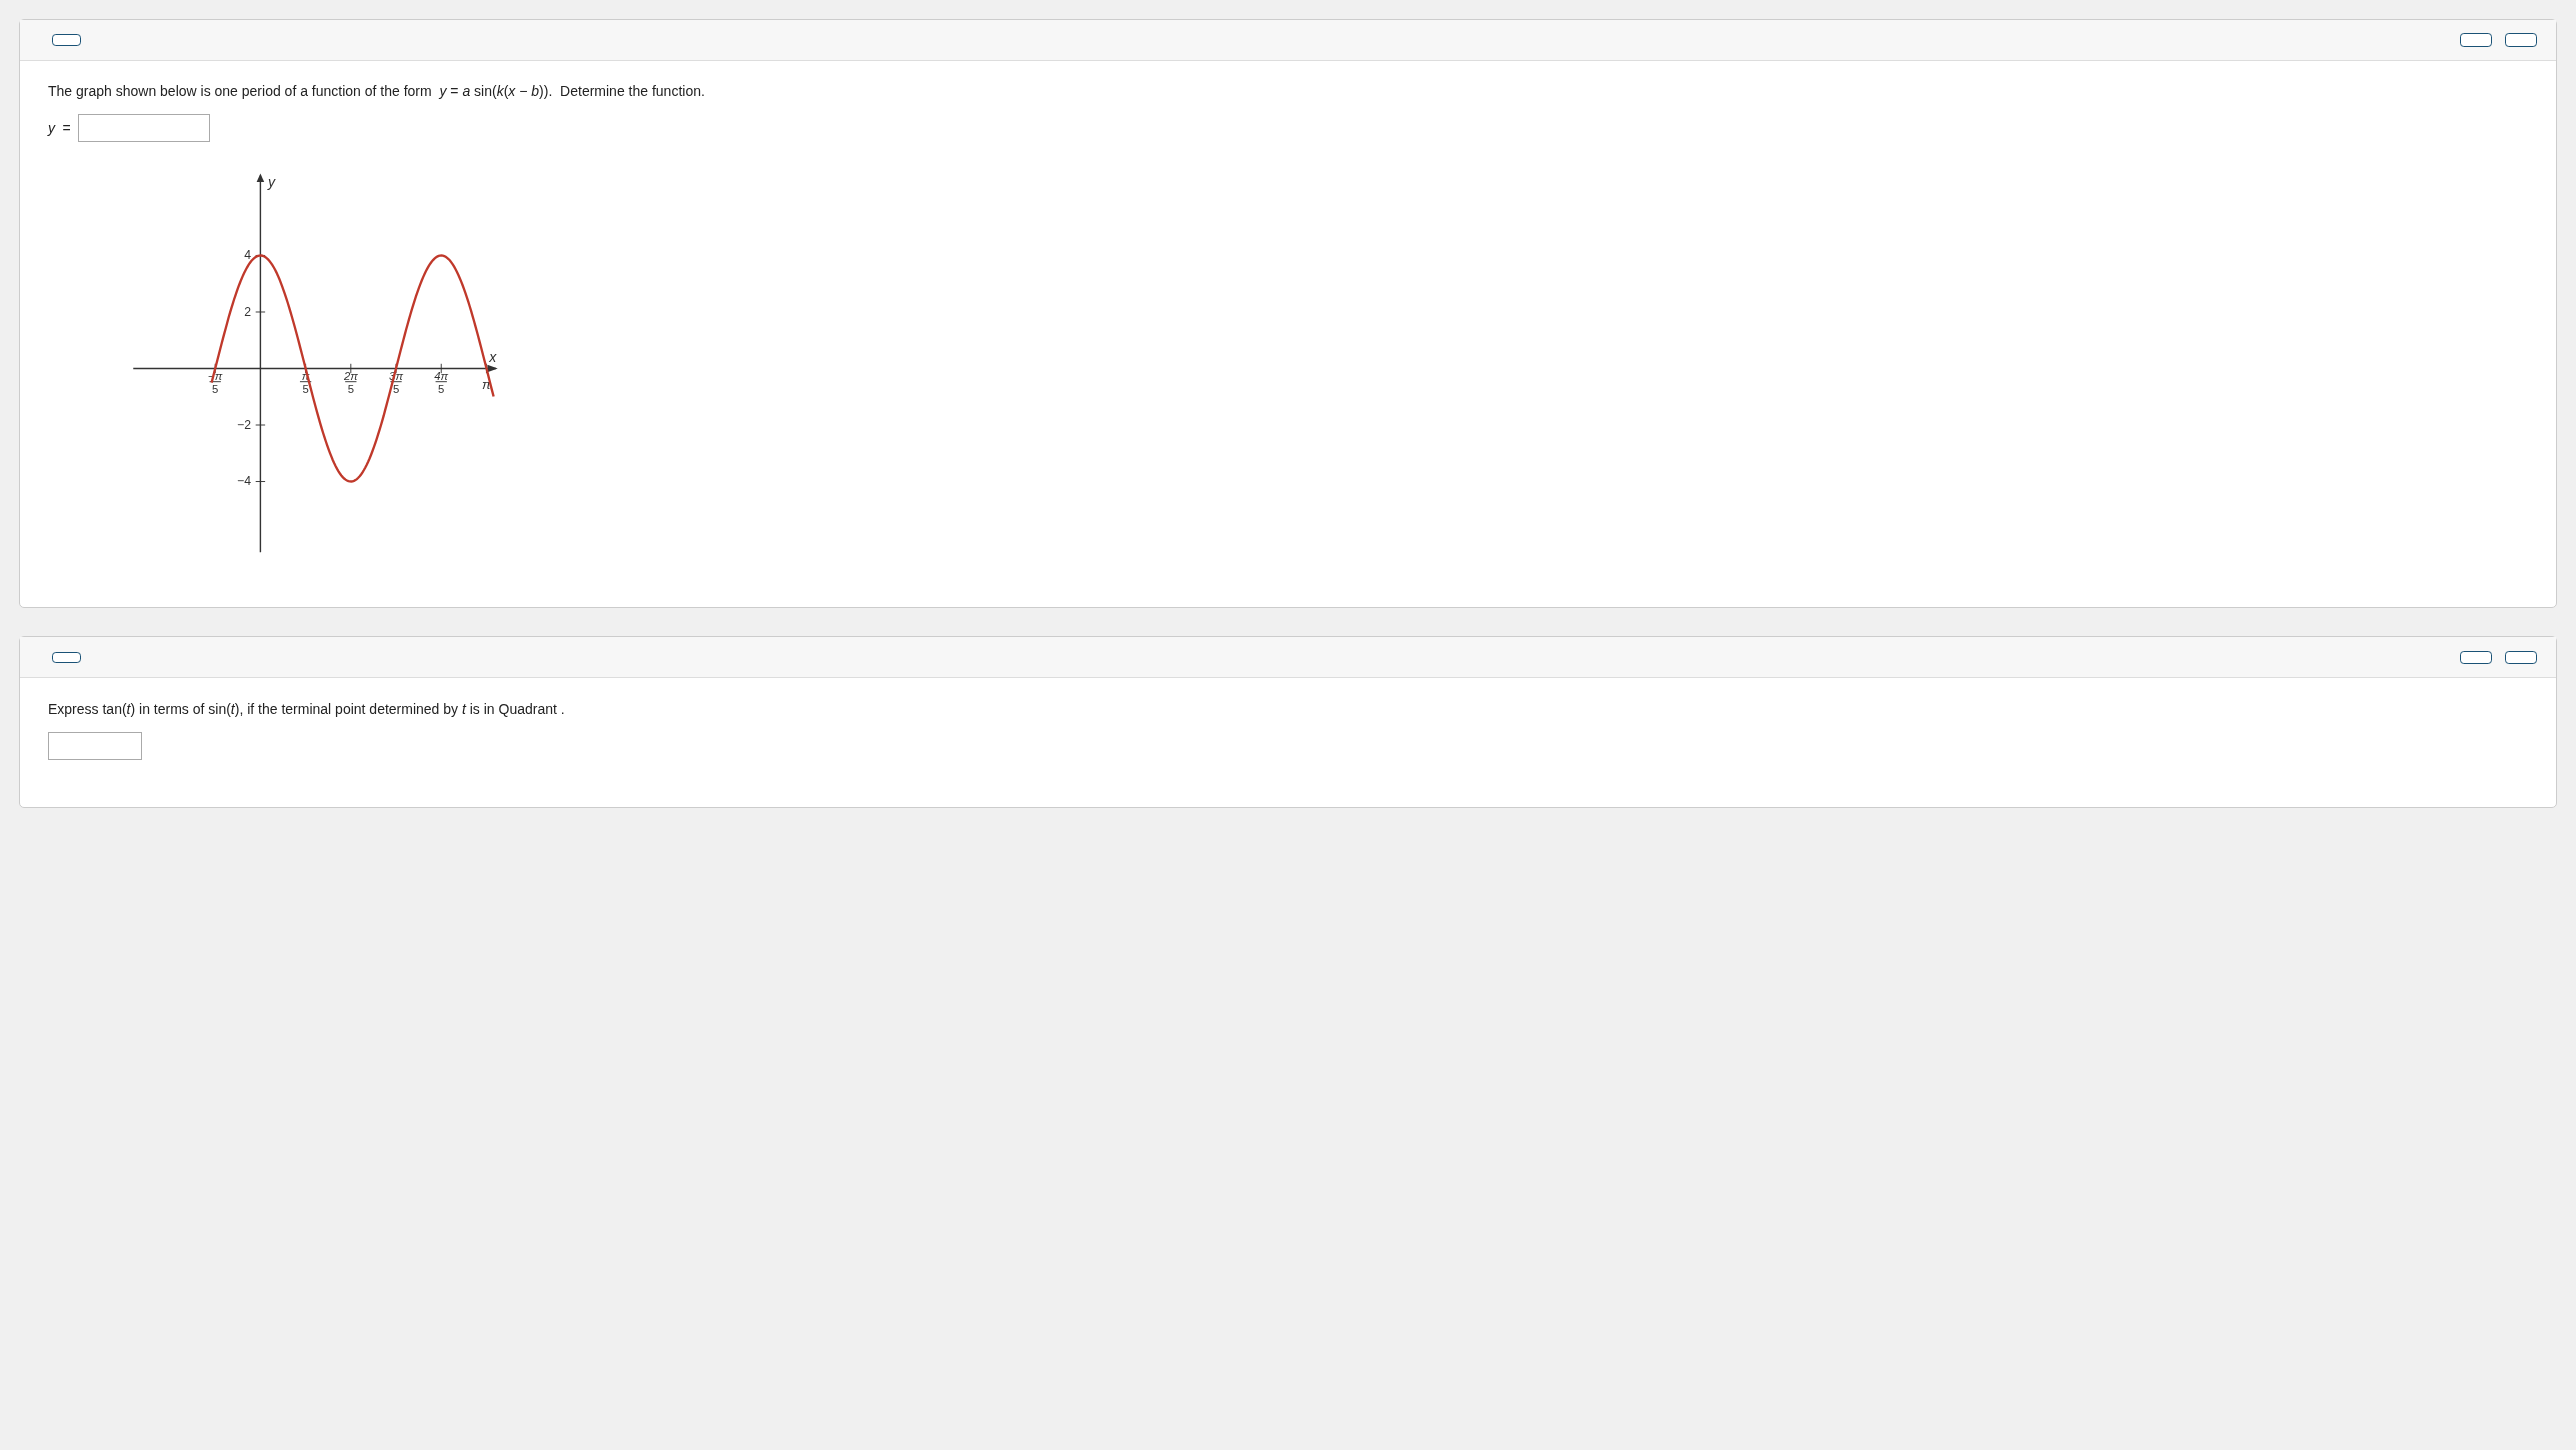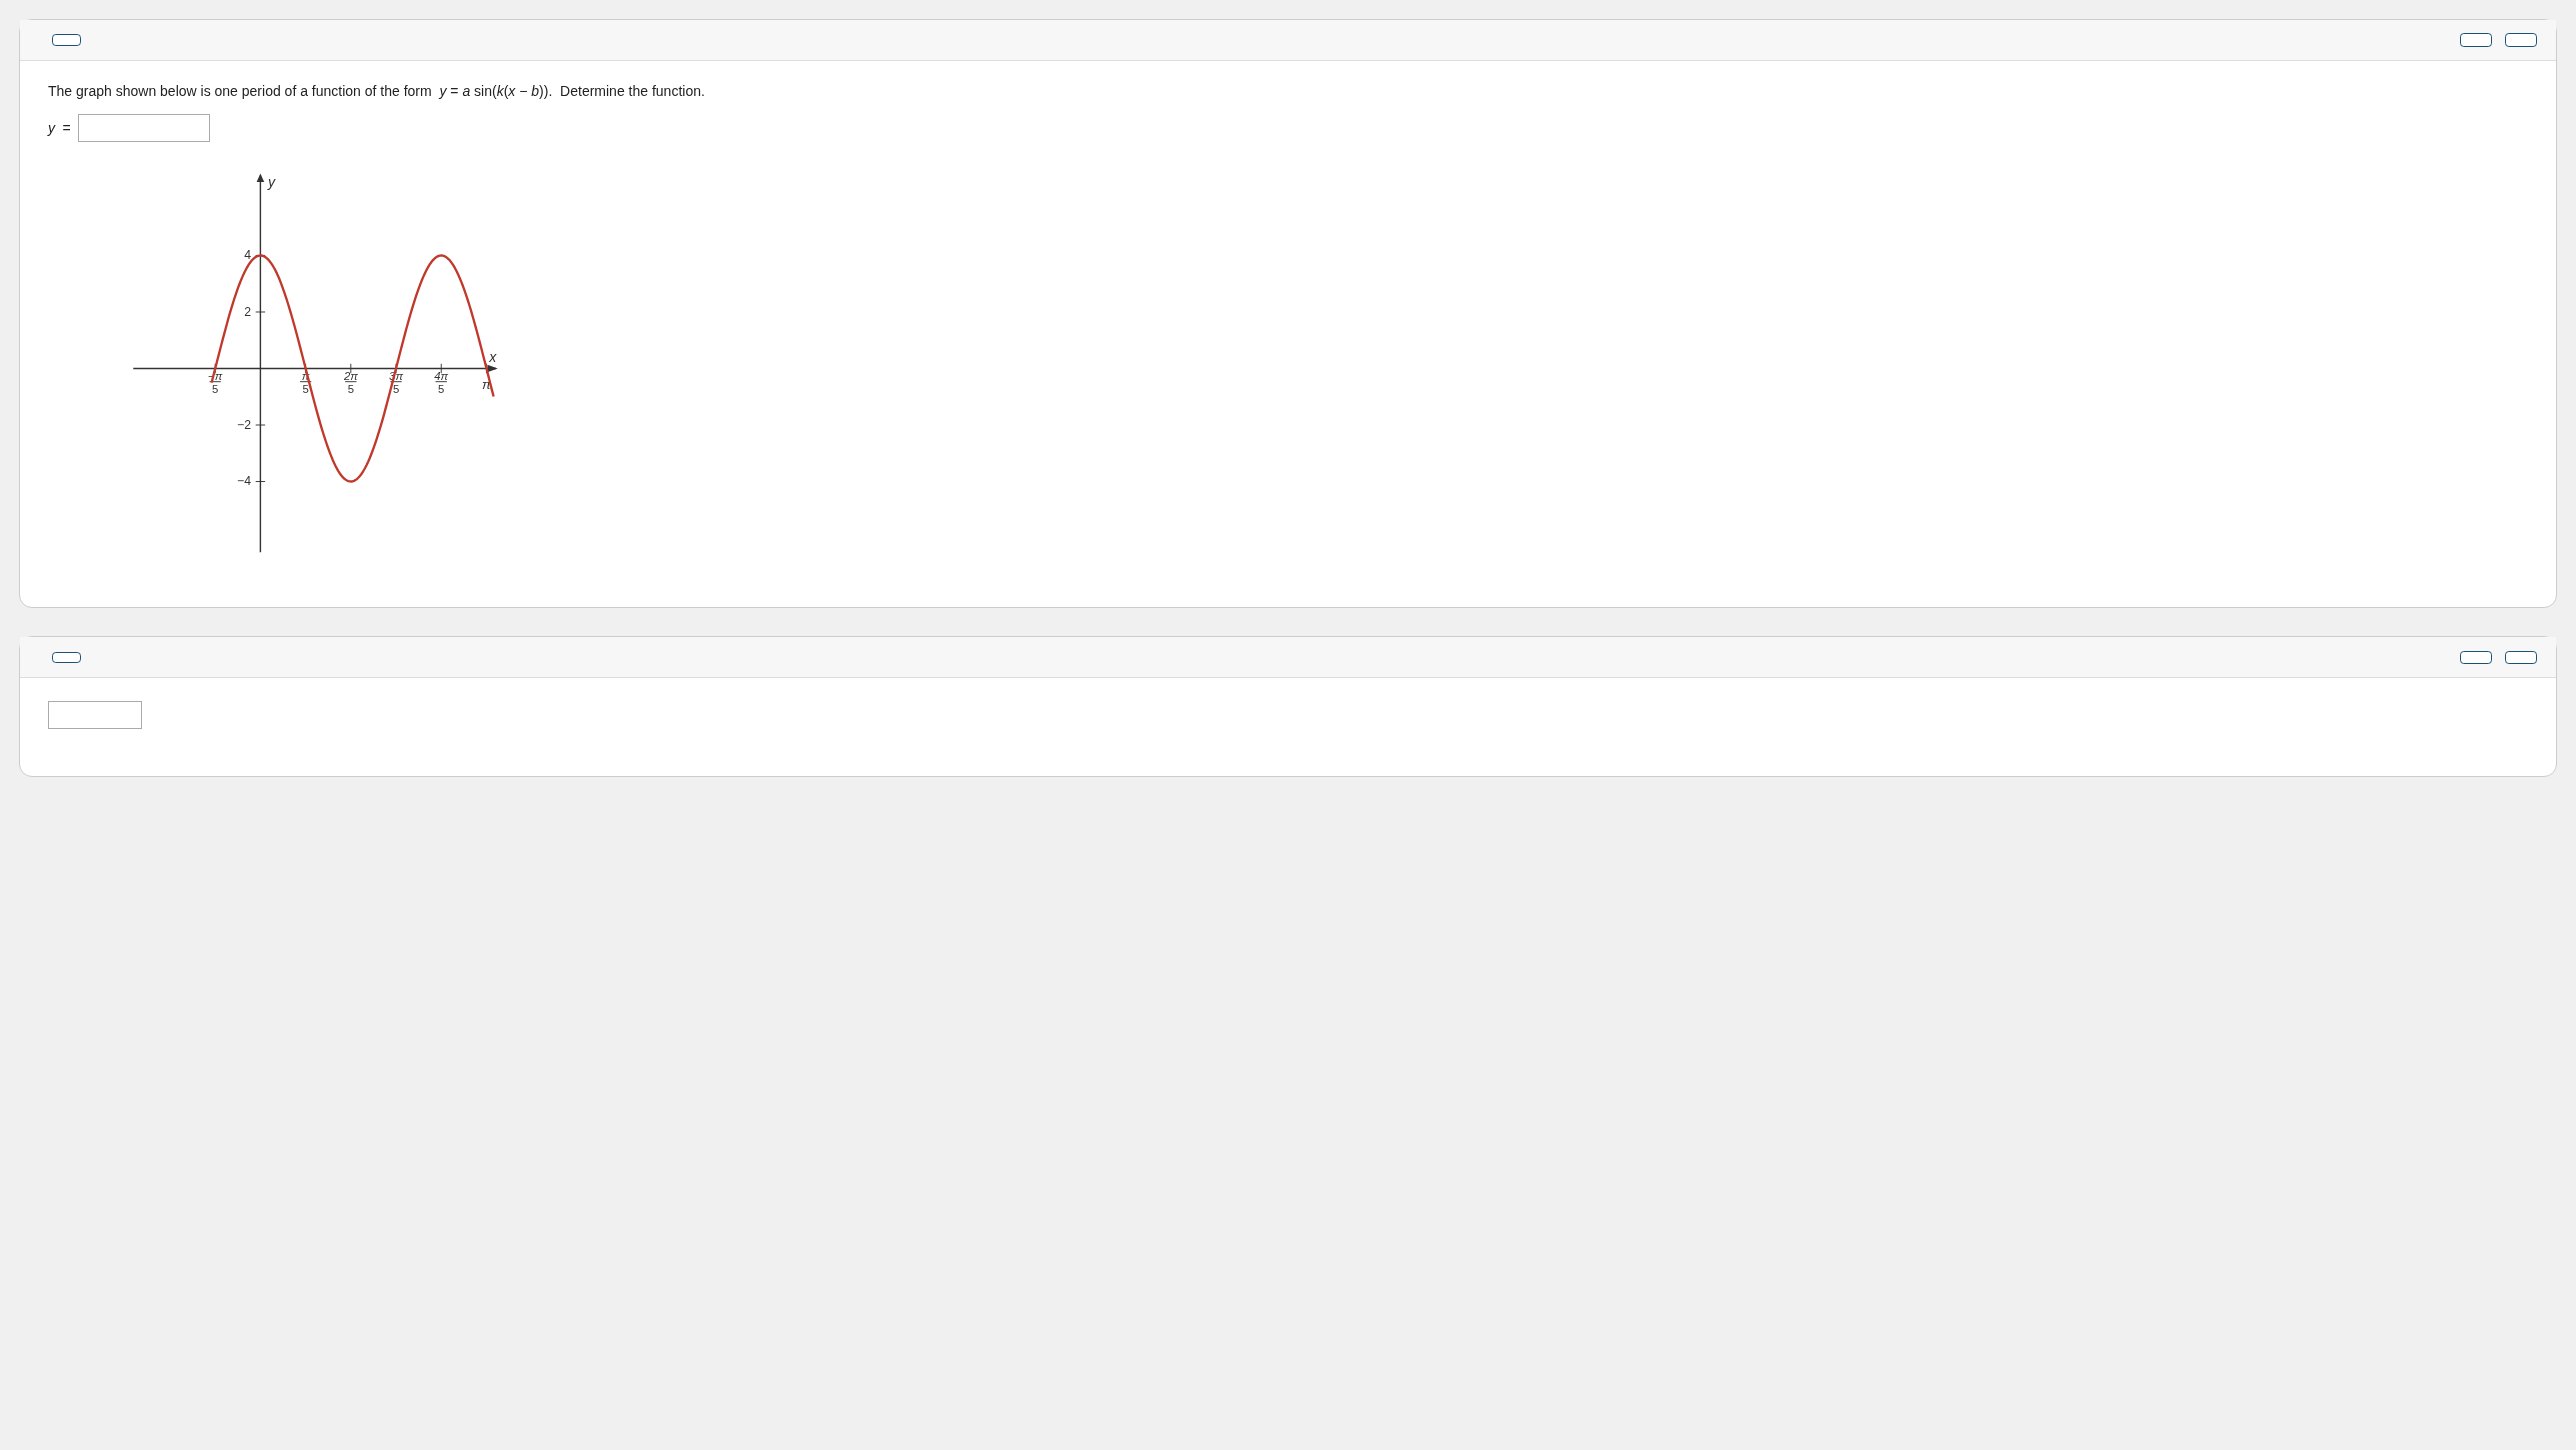--- a/index.html
+++ b/index.html
@@ -6,21 +6,21 @@
     body {
       font-family: Arial, sans-serif;
       background: #f0f0f0;
       padding: 19px;
       font-size: 14px;
       color: #222;
     }
     .question-card {
       background: #fff;
       border: 0.9px solid #ccc;
-      border-radius: 13px;
+      border-radius: 5px;
       margin-bottom: 28px;
     }
     .question-header {
       display: flex;
       align-items: center;
       padding: 13.2px 19px;
       border-bottom: 0.9px solid #ddd;
       background: #f7f7f7;
       gap: 13.2px;
     }
@@ -172,18 +172,21 @@
       <span></span>
     </span>
     <button class="details-btn"></button>
     <span class="question-code"></span>
     <span class="submissions"></span>
     <div class="header-spacer"></div>
     <button class="my-notes-btn"></button>
     <button class="ask-teacher-btn"></button>
   </div>
   <div class="question-body">
+    <div class="question-text">
+      Express tan(<span class="math-italic">t</span>) in terms of sin(<span class="math-italic">t</span>), if the terminal point determined by <span class="math-italic">t</span> is in Quadrant <span class="red-text"></span>.
+    </div>
     <div class="answer-row">
       <input type="text" class="answer-input-small" style="">
     </div>
   </div>
 </div>
 
 
 </body></html>

